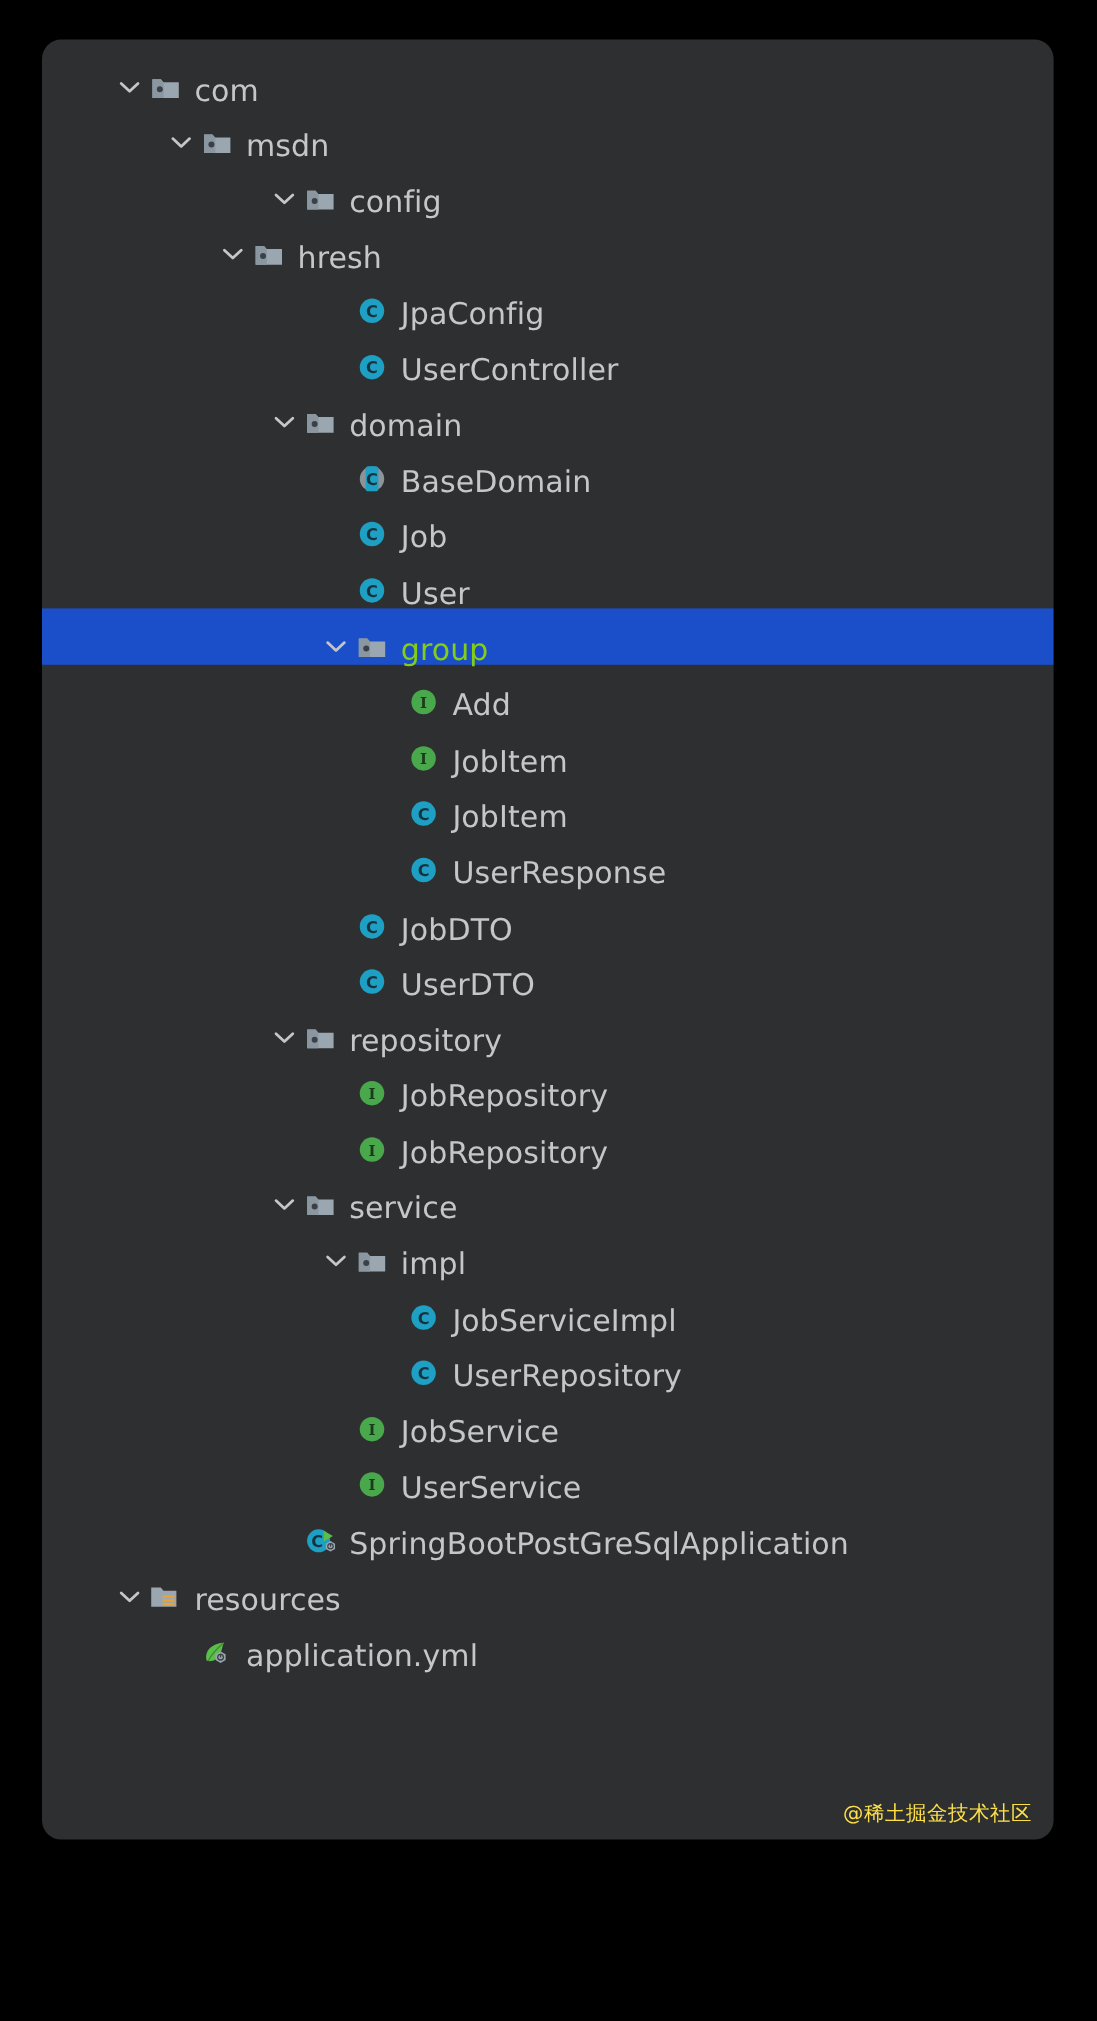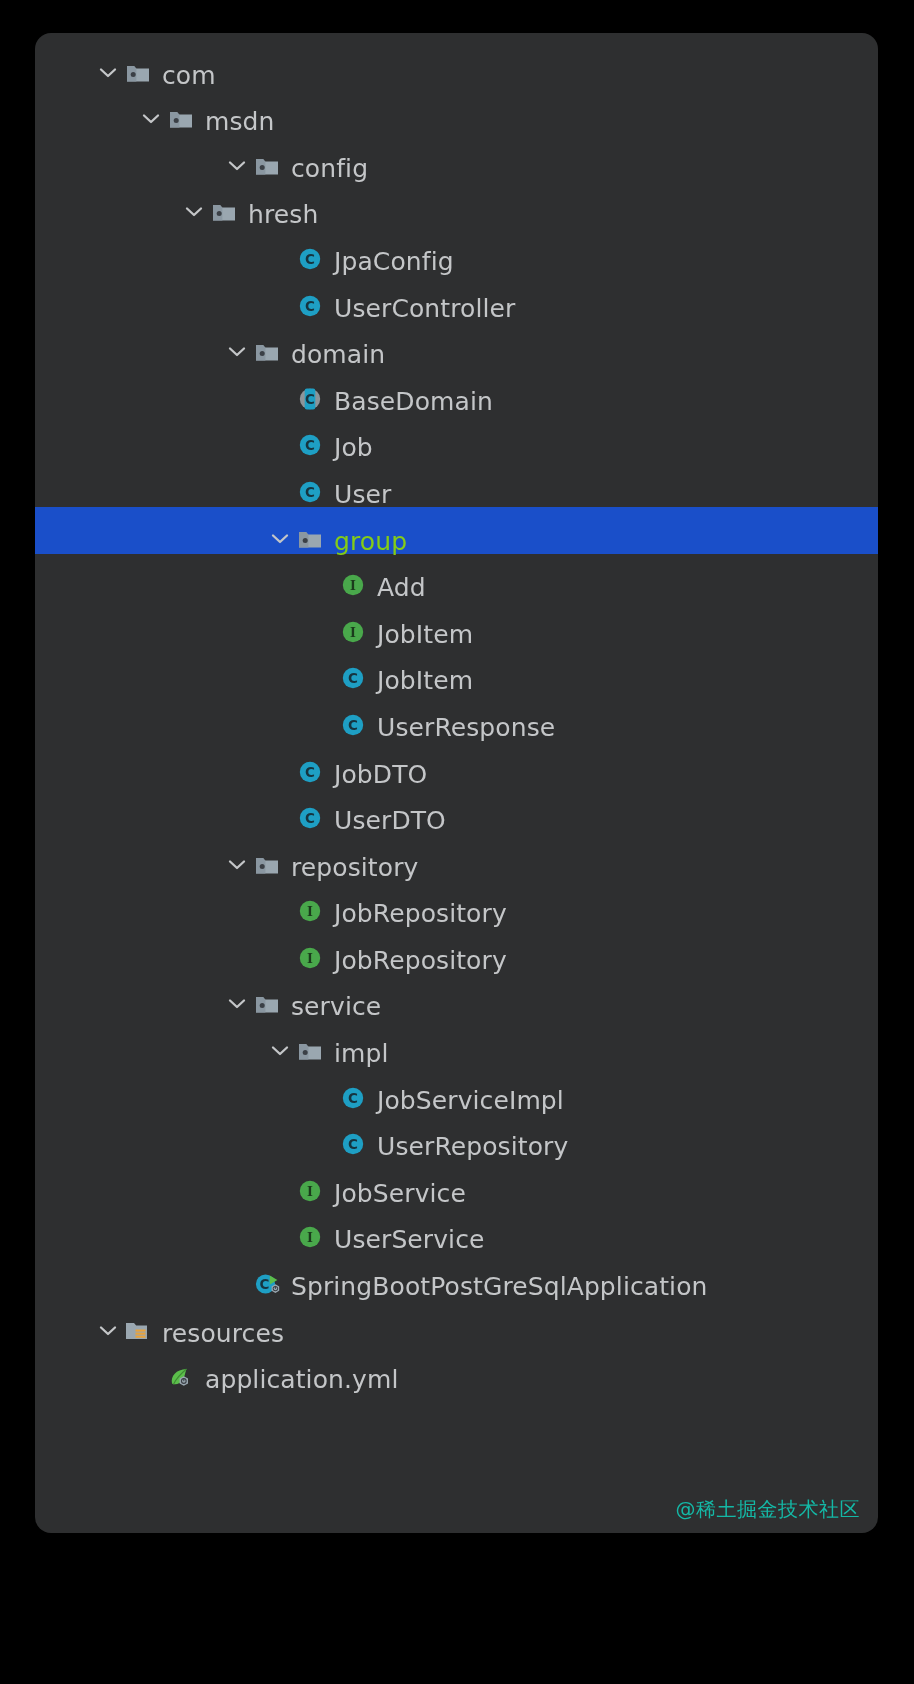--- a/index.html
+++ b/index.html
@@ -75,22 +75,22 @@
     color: #C4C6C8;
     letter-spacing: 0.1px;
     line-height: 1;
   }
   .row.selected .label { color: #84cc16; }
 
   .watermark {
     position: absolute;
     right: 18px;
     bottom: 10px;
-    font-size: 20px;
-    color: #14b8a6;
+    font-size: 17px;
+    color: #fde047;
     font-family: "DejaVu Sans", "Liberation Sans", sans-serif;
     letter-spacing: 0.5px;
   }
 </style>
 </head>
 <body>
 
 <div id="panel">
   <div class="tree" id="tree">
       <div class="row">

